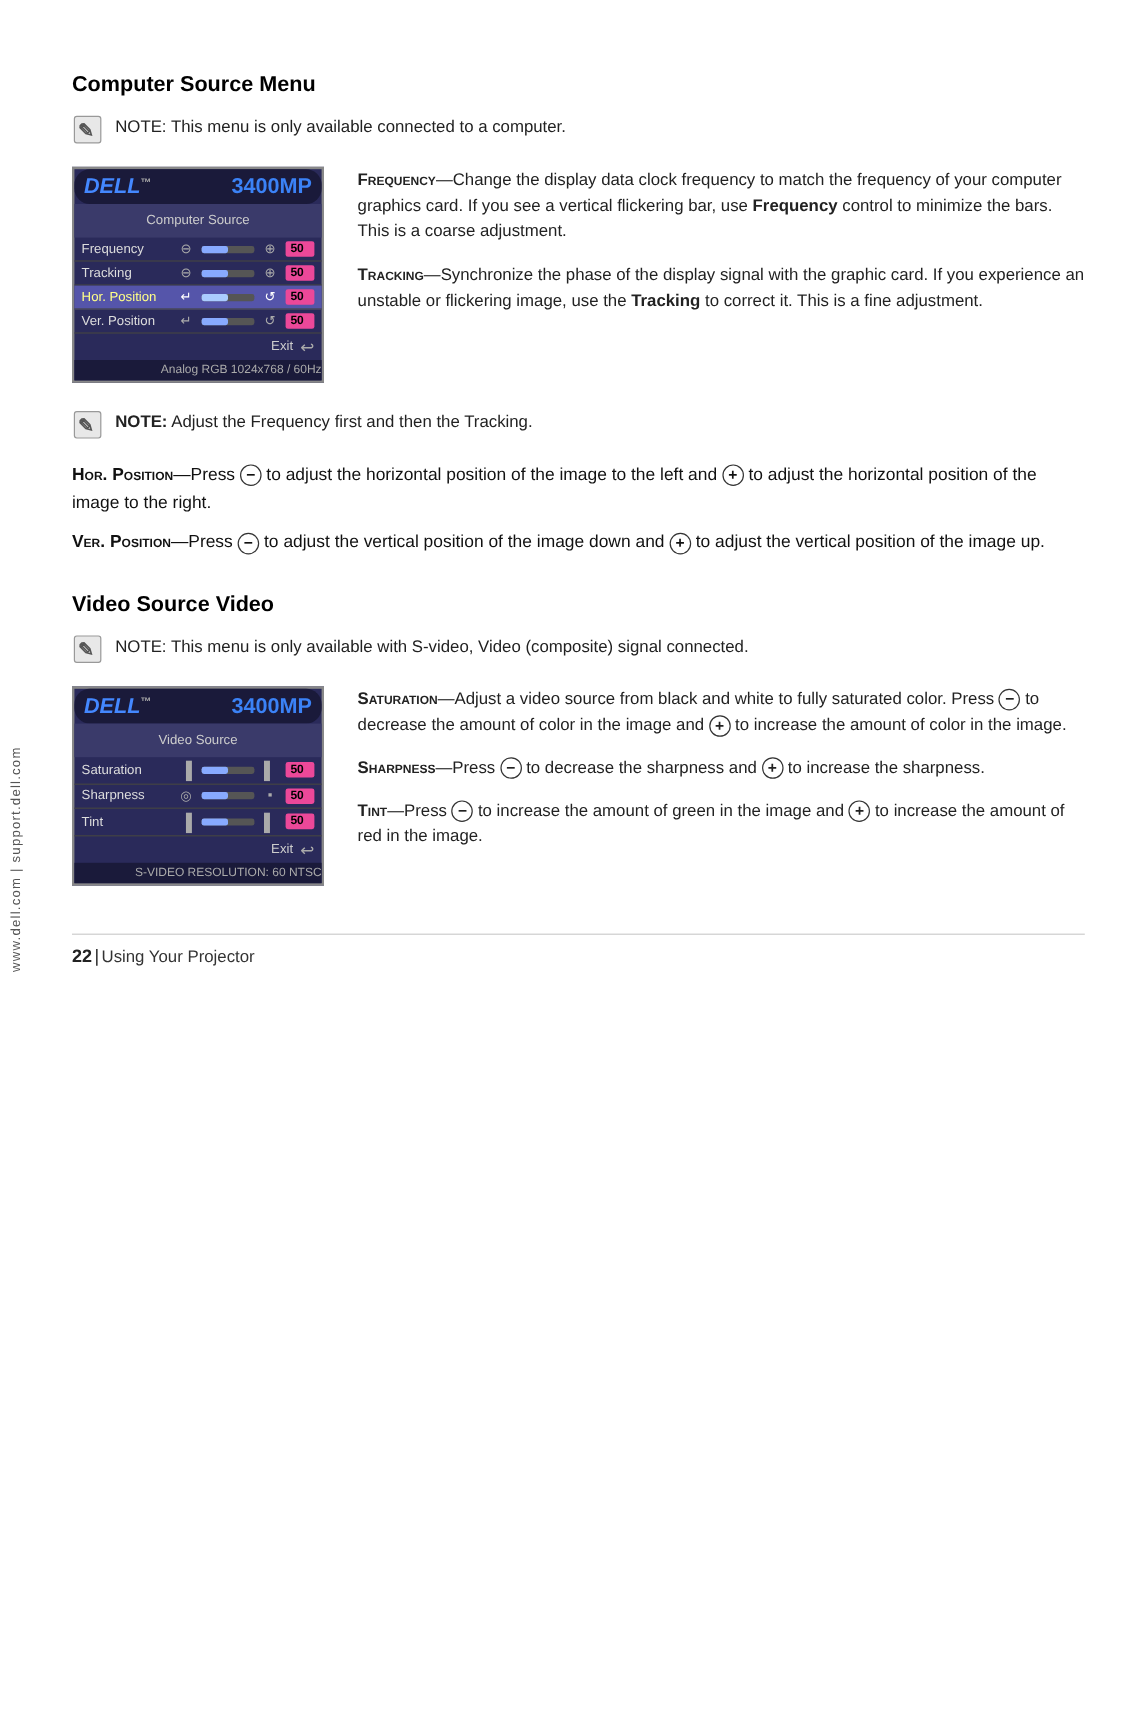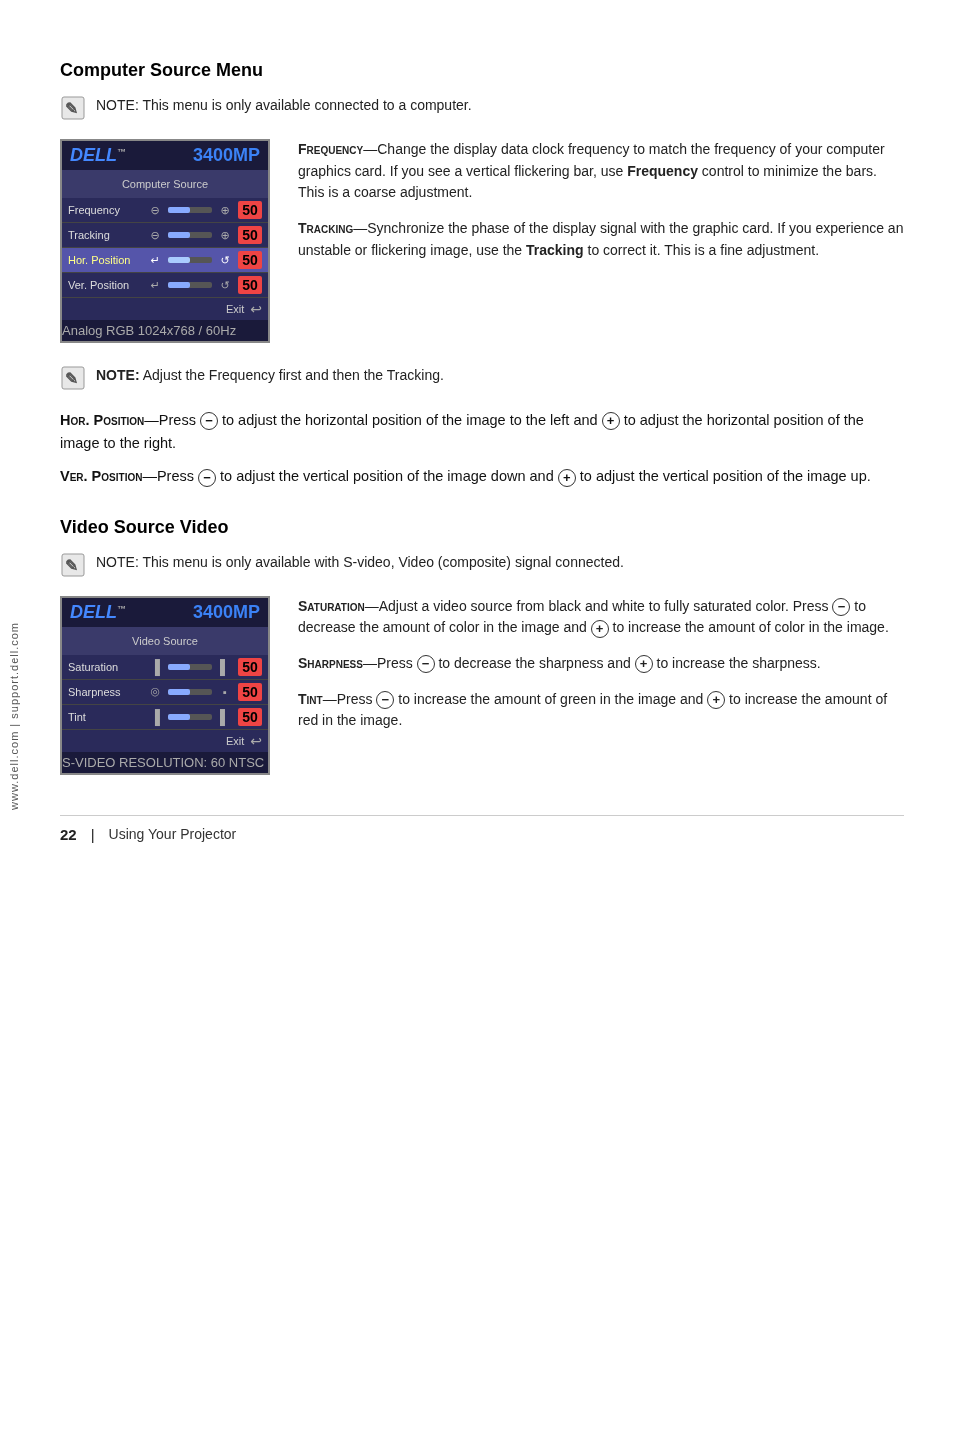--- a/index.html
+++ b/index.html
@@ -76,20 +76,21 @@
       border: 2px solid #888;
       background: #2a2a5a;
       font-size: 12px;
     }
     .osd-header {
       display: flex;
       align-items: center;
       justify-content: space-between;
       padding: 4px 8px;
       background: #1a1a3a;
+      border-radius: 13px;
     }
     .osd-logo {
       font-size: 16px;
       font-weight: bold;
       color: #4488ff;
     }
     .osd-logo sup {
       font-size: 8px;
       color: #aaa;
     }
@@ -142,44 +143,44 @@
       flex: 1;
       border-radius: 2px;
       position: relative;
     }
     .osd-bar-fill {
       height: 100%;
       background: #88aaff;
       border-radius: 2px;
     }
     .osd-value-box {
-      background: #ef4444;
+      background: #ec4899;
       color: #000;
       font-weight: bold;
-      font-size: 14px;
+      font-size: 10px;
       padding: 1px 4px;
       border-radius: 2px;
       min-width: 24px;
-      text-align: center;
+      text-align: left;
     }
     .osd-exit-row {
       display: flex;
       align-items: center;
       padding: 3px 6px;
       color: #ccc;
       font-size: 11px;
       gap: 6px;
       justify-content: flex-end;
     }
     .osd-footer {
-      text-align: left;
+      text-align: right;
       background: #1a1a3a;
       color: #aaa;
       padding: 3px 0;
-      font-size: 13px;
+      font-size: 10px;
     }
     .osd-exit-icon {
       font-size: 14px;
       color: #aaa;
     }
 
     
     .desc-column {
       flex: 1;
       font-size: 14px;
@@ -220,21 +221,21 @@
       vertical-align: middle;
     }
 
     
     .page-footer {
       border-top: 1px solid #ccc;
       margin-top: 40px;
       padding-top: 10px;
       display: flex;
       align-items: center;
-      gap: 14px;
+      gap: 2px;
     }
     .page-num {
       font-weight: bold;
       font-size: 15px;
     }
     .page-label {
       font-size: 14px;
       color: #333;
     }
 

